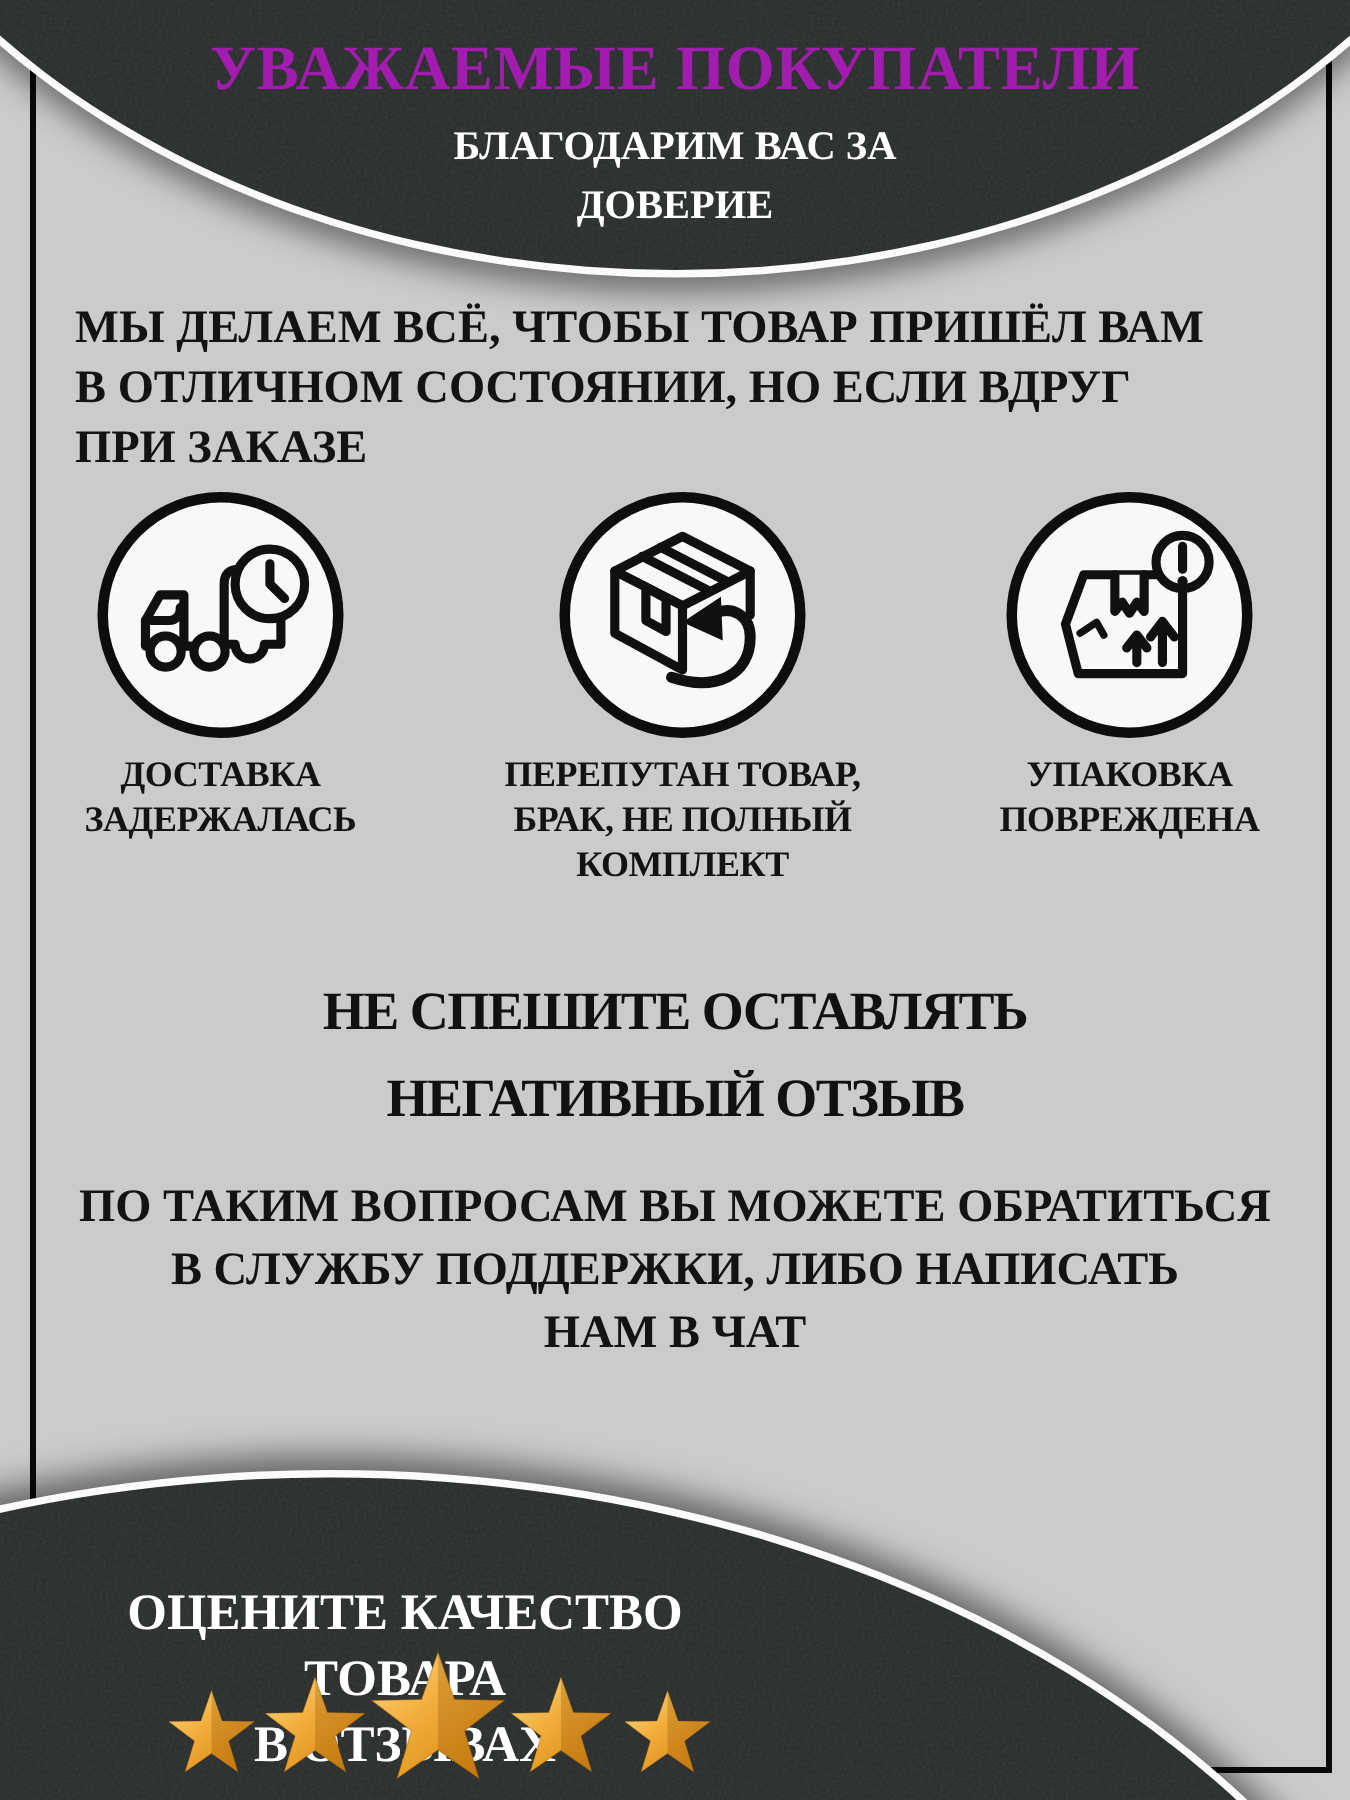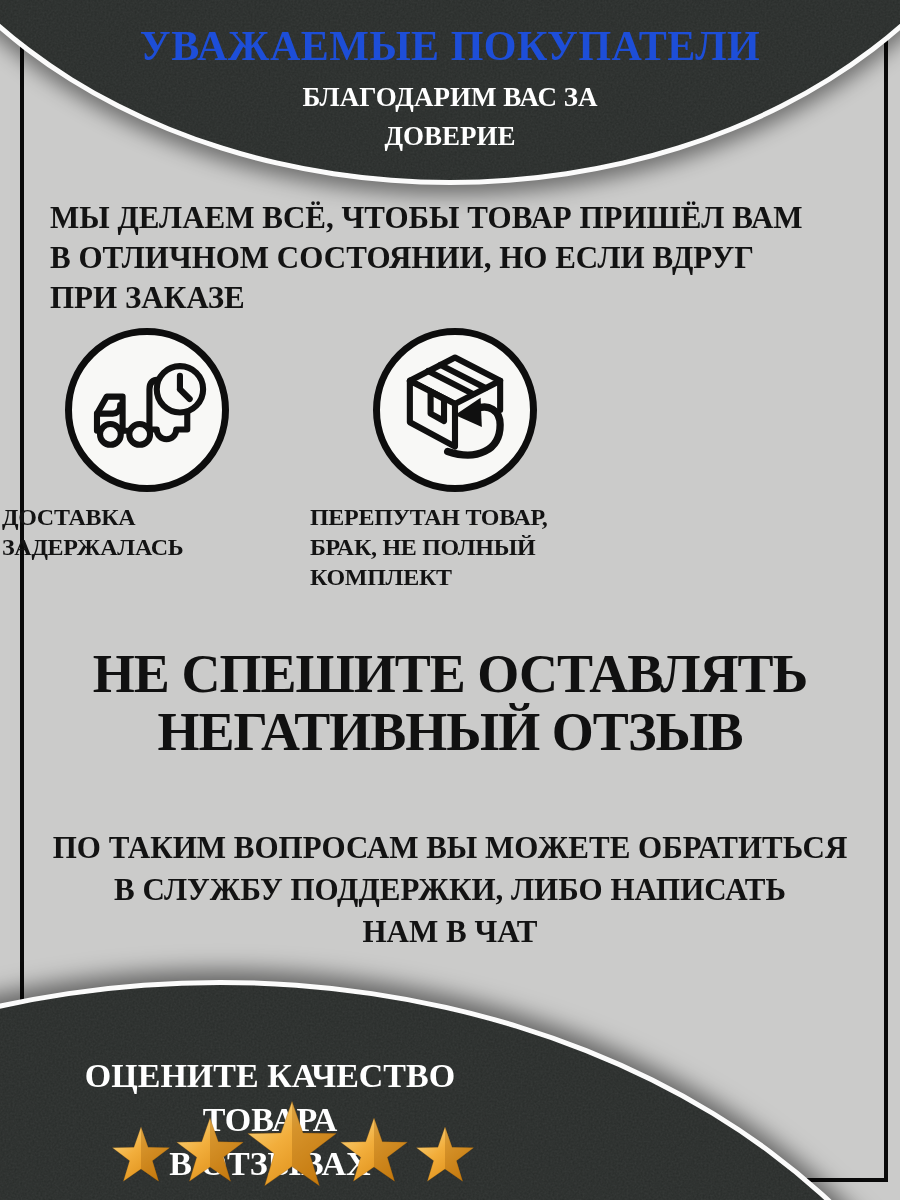--- a/index.html
+++ b/index.html
@@ -18,46 +18,46 @@
     position:absolute;border-radius:50%;background:#2a2e2c;
     border:5px solid #fbfbfb;box-sizing:border-box;overflow:hidden;z-index:3;
   }
   .band svg.tex{position:absolute;left:0;top:0;width:100%;height:100%;}
   .header-band{left:-150px;top:-729px;width:1200px;height:914px;
     box-shadow:0 10px 20px rgba(0,0,0,.45);}
   .footer-band{left:-560px;top:980px;width:1560px;height:1160px;
     box-shadow:0 -10px 22px rgba(0,0,0,.5);}
   
   .header-text{position:absolute;left:0;top:22px;width:100%;text-align:center;z-index:4;}
-  .gold-title{font-size:42px;line-height:48px;color:#1d4ed8;letter-spacing:.5px;}
+  .gold-title{font-size:42px;line-height:48px;color:#a21caf;letter-spacing:.5px;}
   .header-sub{margin-top:8px;font-size:27px;line-height:39px;color:#ffffff;white-space:pre-line;}
   
   .intro{
     position:absolute;left:50px;top:198px;width:800px;z-index:2;
     font-size:31px;line-height:40px;color:#131313;white-space:pre-line;
   }
-  .issue{position:absolute;top:328px;width:290px;text-align:left;z-index:2;}
+  .issue{position:absolute;top:328px;width:290px;text-align:center;z-index:2;}
   .issue-1{left:2px;}  .issue-2{left:310px;}  .issue-3{left:608px;}
   .icon-circle{
     width:164px;height:164px;margin:0 auto;border-radius:50%;
     background:#f8f8f6;border:7px solid #0d0d0d;box-sizing:border-box;
     display:flex;align-items:center;justify-content:center;
   }
   .icon-circle svg{width:122px;height:122px;}
   .issue-label{
     margin-top:10px;font-size:24px;line-height:30px;color:#131313;
     white-space:pre-line;letter-spacing:-.3px;
   }
   .warning{
     position:absolute;left:0;top:645px;width:100%;z-index:2;text-align:center;
-    font-size:54px;line-height:58px;color:#111;letter-spacing:-1px;white-space:pre-line;
+    font-size:36px;line-height:58px;color:#111;letter-spacing:-1px;white-space:pre-line;
   }
   .support{
     position:absolute;left:50px;top:783px;width:800px;z-index:2;text-align:center;
-    font-size:31px;line-height:42px;color:#131313;white-space:pre-line;margin-top:44px;
+    font-size:31px;line-height:42px;color:#131313;white-space:pre-line;
   }
   
   .footer-title{
     position:absolute;left:20px;top:1032px;width:500px;z-index:4;text-align:center;
     font-size:34px;line-height:44px;color:#ffffff;white-space:pre-line;margin-top:22px;
   }
   .stars-svg{position:absolute;left:93px;top:1094px;width:415px;height:106px;z-index:4;}
 </style>
 </head>
 <body>
@@ -124,20 +124,40 @@
           <path d="M44,84 C68,92 87,83 87,62 C87,50 77,45 68,49" stroke-width="6"></path>
           <polygon points="50,54 71,40 72,64" fill="#101010" stroke="none"></polygon>
         </g>
       </svg>
     </div>
     <div class="issue-label">ПЕРЕПУТАН ТОВАР,
 БРАК, НЕ ПОЛНЫЙ
 КОМПЛЕКТ</div>
   </div>
 
+  <div class="issue issue-3">
+    <div class="icon-circle">
+      <svg viewBox="0 0 100 100">
+        <g stroke="#101010" stroke-width="5" fill="none" stroke-linecap="round" stroke-linejoin="round">
+          <path d="M25,28 H79 V82 H22 L15,55 Z" fill="#f8f8f6"></path>
+          <path d="M42,28 V48 L46,43 L50,49 L54,43 L58,48 V28" fill="#f8f8f6"></path>
+          <path d="M23,60 L32,54 L36,61" stroke-width="4"></path>
+          <path d="M54,76 V63"></path>
+          <path d="M48.5,68 L54,61 L59.5,68"></path>
+          <path d="M68,76 V55"></path>
+          <path d="M61.5,62 L68,53.5 L74.5,62"></path>
+          <circle cx="79" cy="21" r="14.5" fill="#f8f8f6"></circle>
+          <path d="M79,12.5 V25"></path>
+          <circle cx="79" cy="31.5" r="2.8" fill="#101010" stroke="none"></circle>
+        </g>
+      </svg>
+    </div>
+    <div class="issue-label">УПАКОВКА
+ПОВРЕЖДЕНА</div>
+  </div>
 
   <div class="warning">НЕ СПЕШИТЕ ОСТАВЛЯТЬ
 НЕГАТИВНЫЙ ОТЗЫВ</div>
 
   <div class="support">ПО ТАКИМ ВОПРОСАМ ВЫ МОЖЕТЕ ОБРАТИТЬСЯ
 В СЛУЖБУ ПОДДЕРЖКИ, ЛИБО НАПИСАТЬ
 НАМ В ЧАТ</div>
 
   <div class="band footer-band">
     <svg class="tex" preserveAspectRatio="none">

